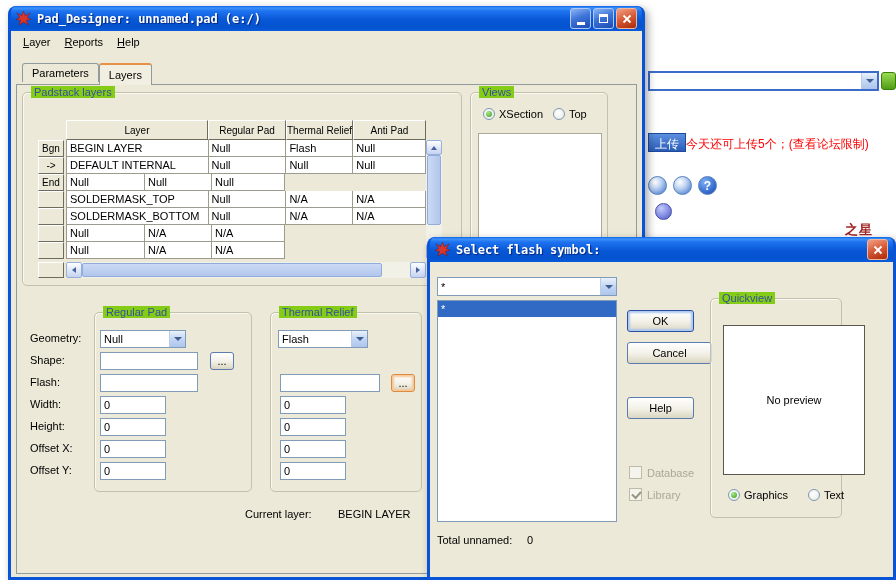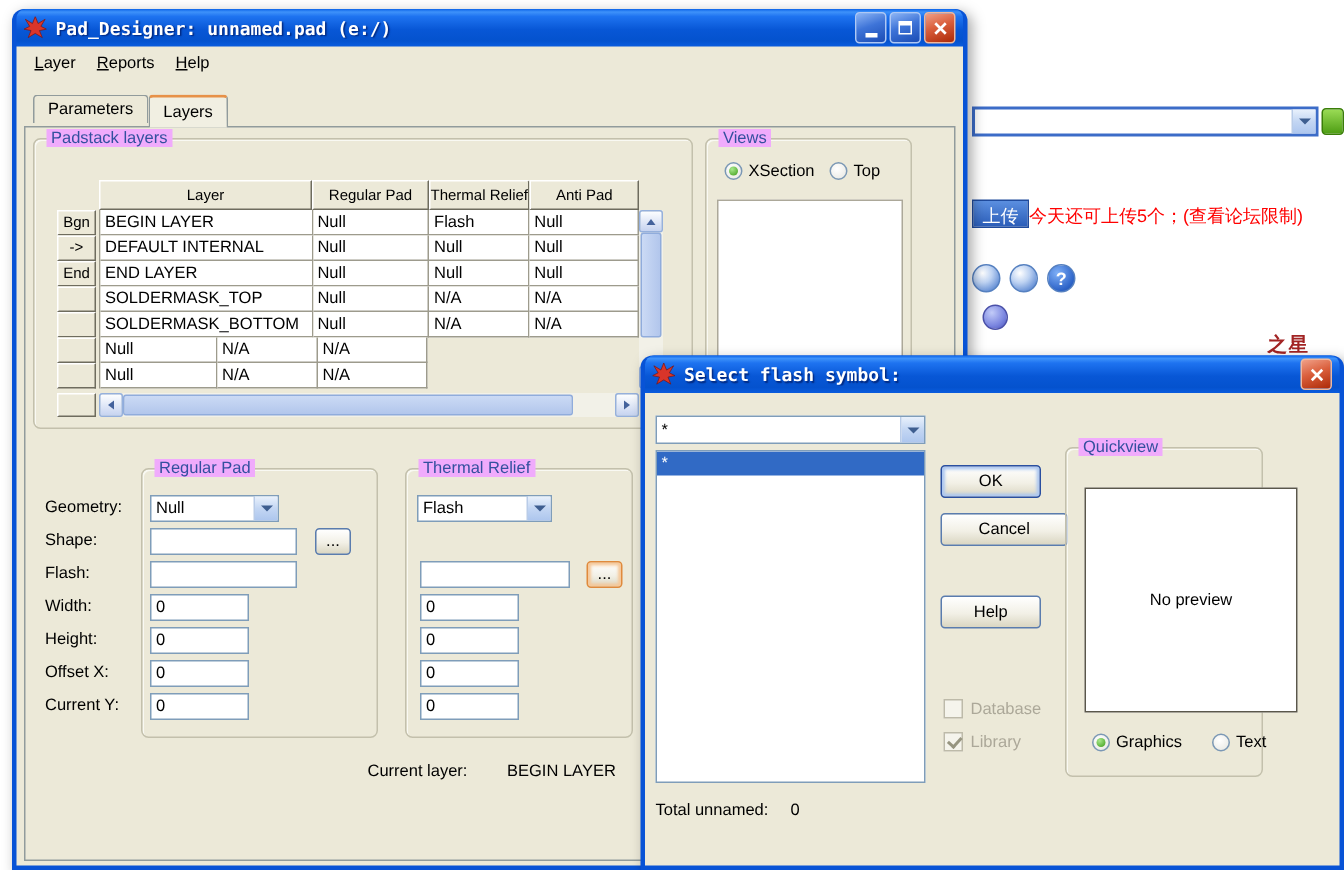--- a/index.html
+++ b/index.html
@@ -22,21 +22,21 @@
   .g-min{width:8px;height:3px;background:#fff;align-self:flex-end;margin-bottom:3px}
   .g-max{width:9px;height:9px;border:1px solid #fff;border-top-width:3px}
   .client{position:relative;background:#ECE9D8;height:calc(100% - 25px);overflow:hidden}
   .client > *{position:absolute}
 
   
   .lbl{white-space:nowrap}
   .group{position:absolute;border:1px solid #C3C0AC;border-radius:5px;
          box-shadow:inset 1px 1px 0 rgba(255,255,255,.7)}
   .group > *{position:absolute}
-  .group-label{top:-7px;left:8px;background:#f0abfc;padding:0 3px;color:#33509E;white-space:nowrap}
+  .group-label{top:-7px;left:8px;background:#84cc16;padding:0 3px;color:#33509E;white-space:nowrap}
   .xp-input{height:18px;border:1px solid #7F9DB9;background:#fff;padding:0 3px;
             font:11px "Liberation Sans",sans-serif}
   .combo{height:18px;background:#fff;border:1px solid #7F9DB9;display:flex;align-items:center}
   .combo-val{flex:1;padding-left:3px;overflow:hidden;white-space:nowrap}
   .combo-btn{width:16px;height:100%;display:flex;align-items:center;justify-content:center;
              background:linear-gradient(#E9F1FC,#C3D6F3 50%,#ADC6EE);border-left:1px solid #B9CCE8}
   .arr-down{width:0;height:0;border-left:4px solid transparent;border-right:4px solid transparent;border-top:4px solid #3E5E90}
   .xp-btn{position:absolute;border:1px solid #5A7CAE;border-radius:3px;color:#000;
           background:linear-gradient(#FFFFFF,#F2F0E6 55%,#DAD6C2);
           font:11px "Liberation Sans",sans-serif;display:flex;align-items:center;justify-content:center;cursor:default}
@@ -192,21 +192,20 @@
         <div class="cell c2">Flash</div>
         <div class="cell c3">Null</div>
       </div>
       <div class="ps-row">
         <div class="cell c0">DEFAULT INTERNAL</div>
         <div class="cell c1">Null</div>
         <div class="cell c2">Null</div>
         <div class="cell c3">Null</div>
       </div>
       <div class="ps-row">
-        <div class="cell c0">END LAYER</div>
         <div class="cell c1">Null</div>
         <div class="cell c2">Null</div>
         <div class="cell c3">Null</div>
       </div>
       <div class="ps-row">
         <div class="cell c0">SOLDERMASK_TOP</div>
         <div class="cell c1">Null</div>
         <div class="cell c2">N/A</div>
         <div class="cell c3">N/A</div>
       </div>
@@ -262,21 +261,21 @@
 
     <div class="group" style="left:83px;top:281px;width:158px;height:180px">
       <span class="group-label">Regular Pad</span>
     </div>
     <span class="lbl" style="left:19px;top:301px">Geometry:</span>
     <span class="lbl" style="left:19px;top:323px">Shape:</span>
     <span class="lbl" style="left:19px;top:345px">Flash:</span>
     <span class="lbl" style="left:19px;top:367px">Width:</span>
     <span class="lbl" style="left:19px;top:389px">Height:</span>
     <span class="lbl" style="left:19px;top:411px">Offset X:</span>
-    <span class="lbl" style="left:19px;top:433px">Current Y:</span>
+    <span class="lbl" style="left:19px;top:433px">Offset Y:</span>
 
     <div class="combo" style="left:89px;top:299px;width:86px">
       <span class="combo-val">Null</span>
       <span class="combo-btn">
           <span class="arr-down"></span>
         </span>
     </div>
     <input class="xp-input" style="left: 89px; top: 321px; width: 98px;" value="">
     <button class="xp-btn" style="left:199px;top:321px;width:24px;height:18px">...</button>
     <input class="xp-input" style="left: 89px; top: 343px; width: 98px;" value="">

